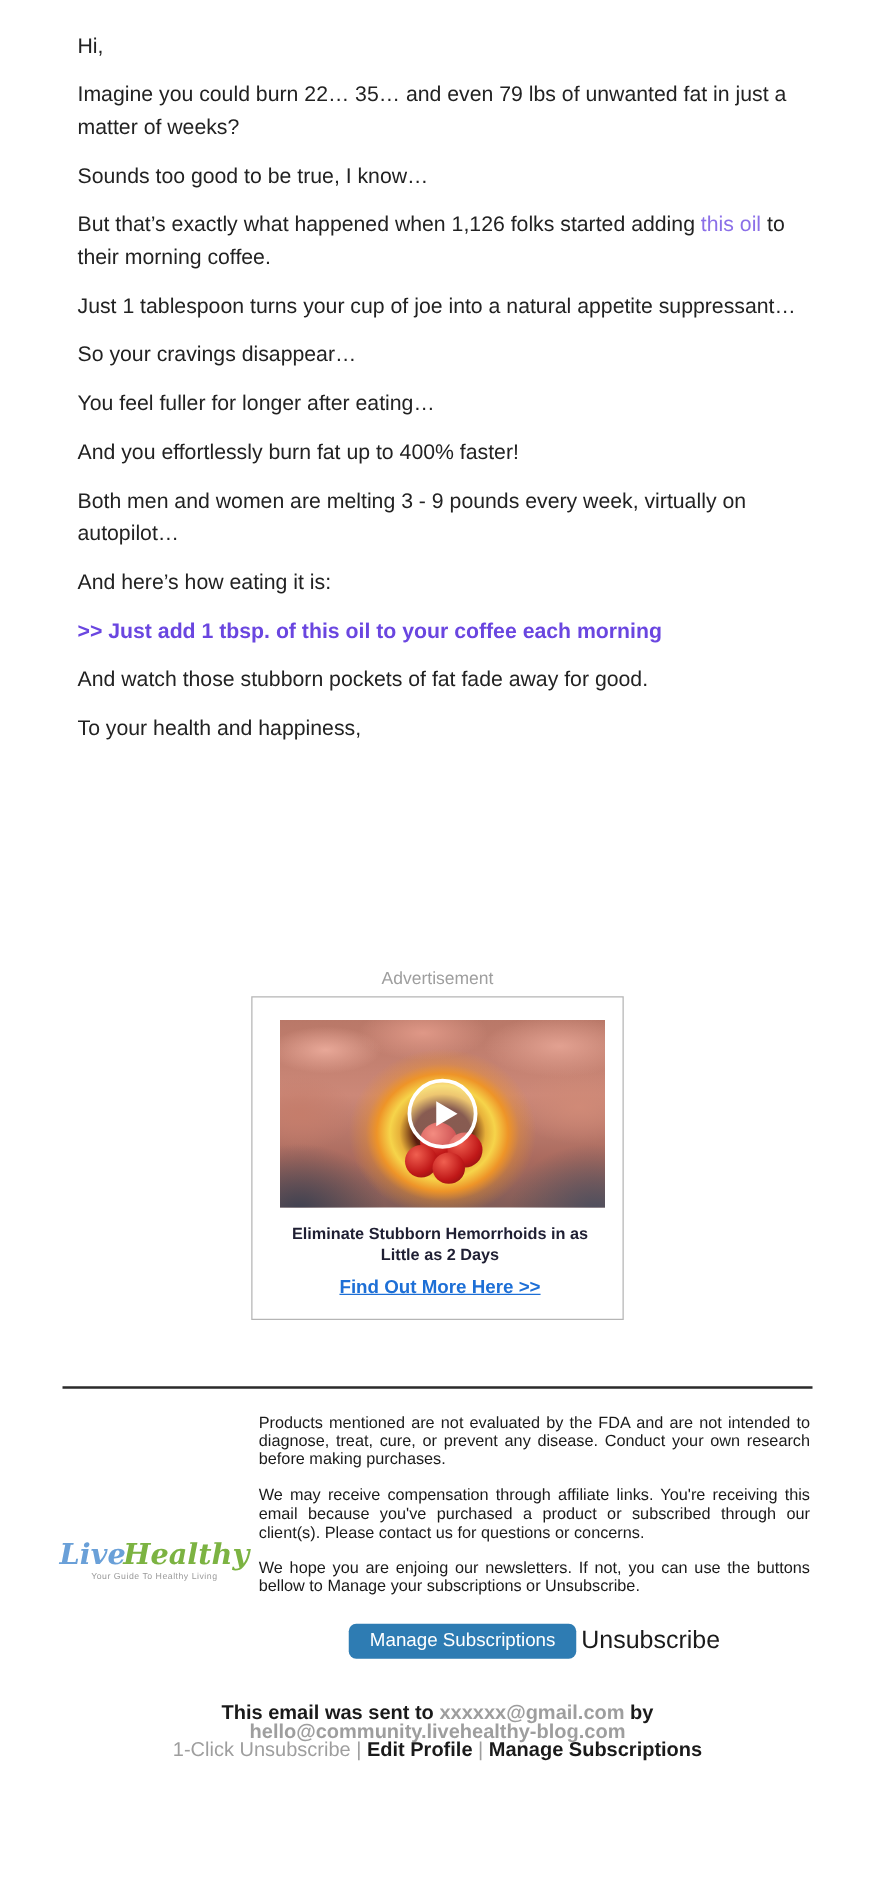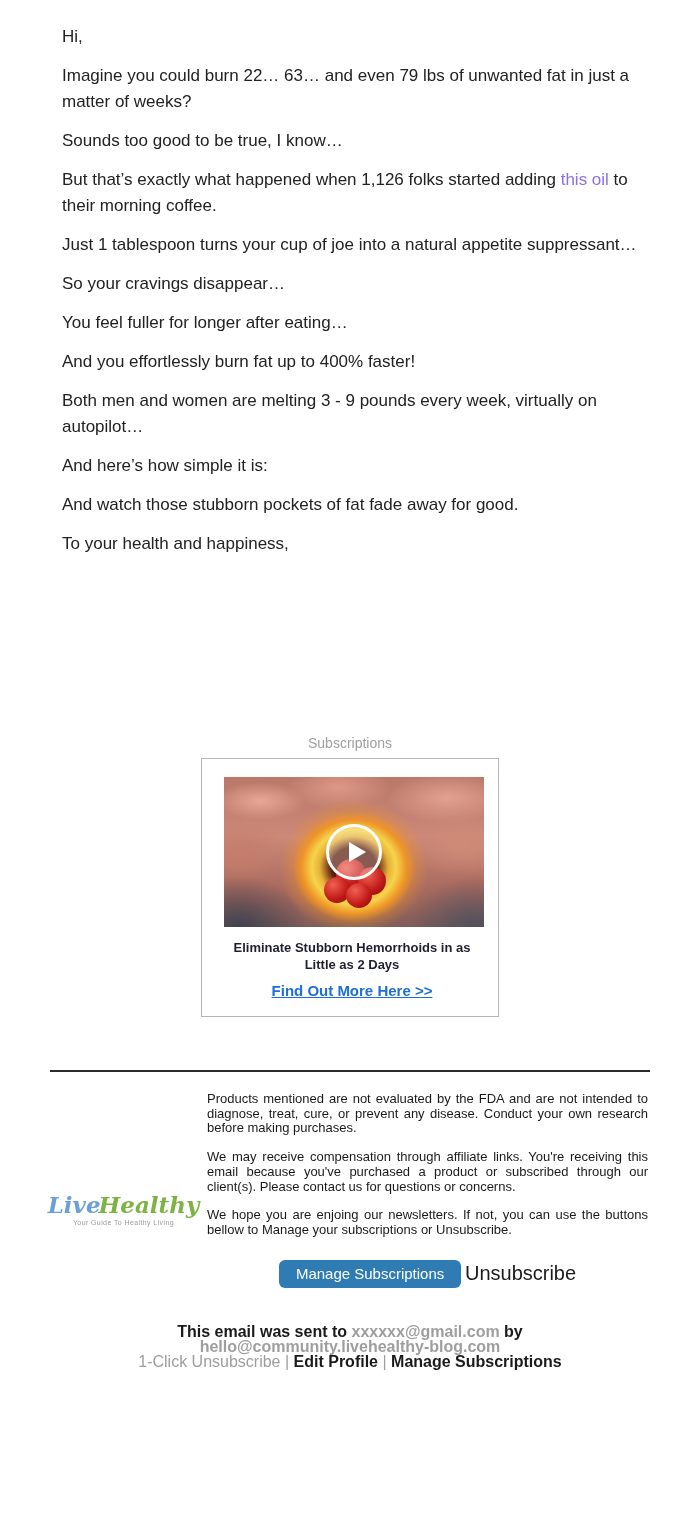--- a/index.html
+++ b/index.html
@@ -126,35 +126,36 @@
   .bottom .sep { color: #9e9e9e; font-weight: normal; }
   .bottom a { text-decoration: none; cursor: pointer; }
   .bottom a.gray-link { color: #9e9e9e; font-weight: normal; }
   .bottom a.dark-link { color: #1a1a1a; font-weight: bold; }
 </style>
 </head>
 <body>
 
 <div class="email-text">
   <p>Hi,</p>
-  <p>Imagine you could burn 22… 63… and even 79 lbs of unwanted fat in just a matter of weeks?</p>
+  <p>Imagine you could burn 22… 35… and even 79 lbs of unwanted fat in just a matter of weeks?</p>
   <p>Sounds too good to be true, I know…</p>
   <p><span>But that’s exactly what happened when 1,126 folks started adding </span><a class="inline-link" href="#">this oil</a><span> to their morning coffee.</span></p>
   <p>Just 1 tablespoon turns your cup of joe into a natural appetite suppressant…</p>
   <p>So your cravings disappear…</p>
   <p>You feel fuller for longer after eating…</p>
   <p>And you effortlessly burn fat up to 400% faster!</p>
   <p>Both men and women are melting 3 - 9 pounds every week, virtually on autopilot…</p>
-  <p>And here’s how simple it is:</p>
+  <p>And here’s how eating it is:</p>
+  <p class="cta"><a href="#">&gt;&gt; Just add 1 tbsp. of this oil to your coffee each morning</a></p>
   <p>And watch those stubborn pockets of fat fade away for good.</p>
   <p>To your health and happiness,</p>
 </div>
 
 <div class="ad-section">
-  <div class="ad-label">Subscriptions</div>
+  <div class="ad-label">Advertisement</div>
   <div class="ad-box">
     <div class="ad-image">
       <div class="ad-glow"></div>
       <div class="ball b1"></div>
       <div class="ball b2"></div>
       <div class="ball b3"></div>
       <div class="ball b4"></div>
       <div class="play-btn">
         <div class="play-tri"></div>
       </div>

